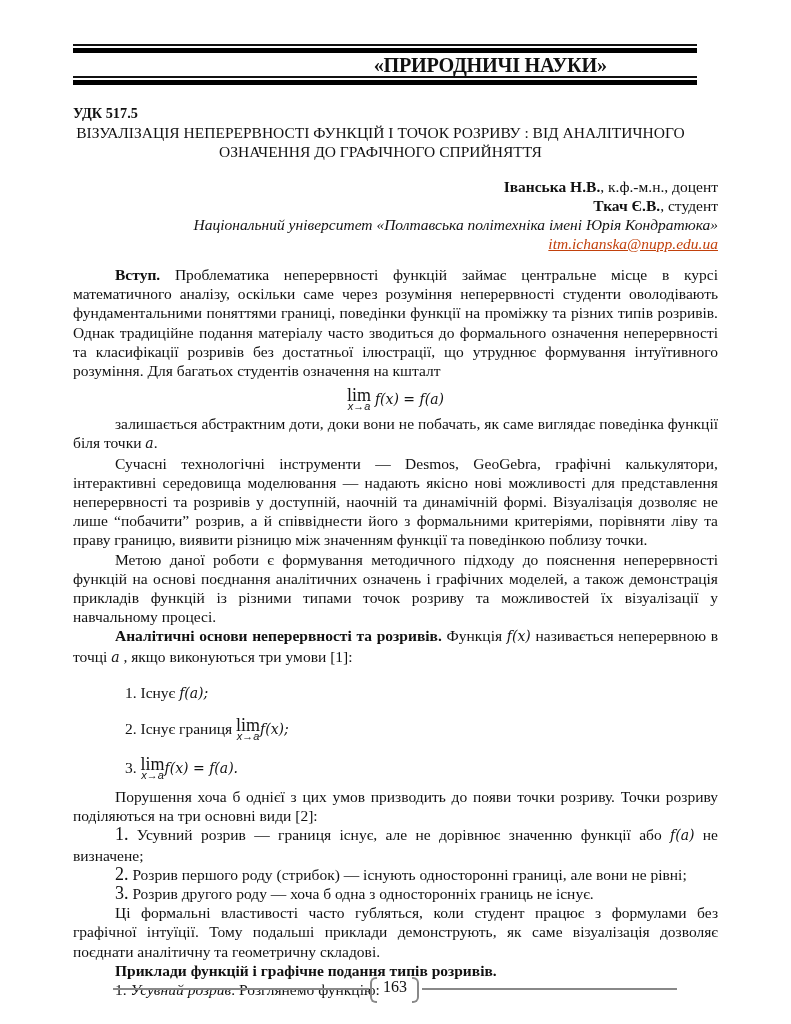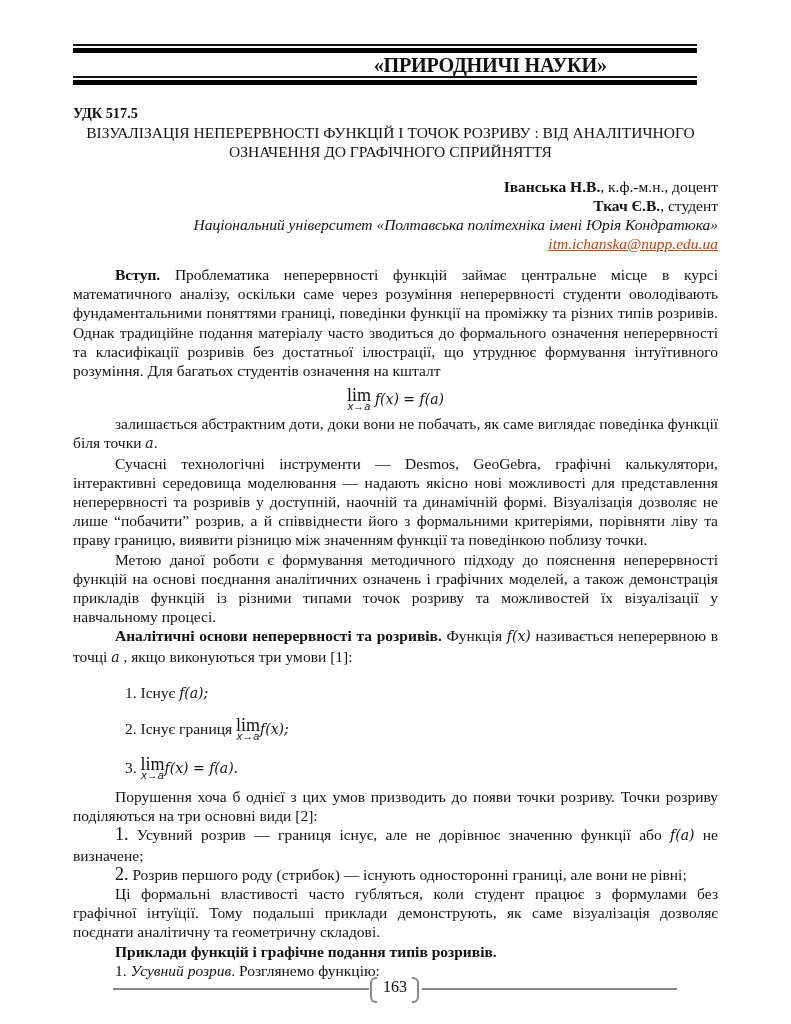--- a/index.html
+++ b/index.html
@@ -10,21 +10,21 @@
   .hdr-rule { position: absolute; left: 73px; width: 624px; }
   .hdr-rule .thin { height: 2px; background: #111; }
   .hdr-rule .gap { height: 2px; background: #fff; }
   .hdr-rule .thick { height: 5px; background: #000; }
   .hdr-title { position: absolute; left: 73px; width: 624px; top: 52px; text-align: right;
                font-weight: bold; font-size: 22px; letter-spacing: -0.3px; padding-right: 98px; box-sizing: border-box;
                transform: scaleX(0.92); transform-origin: right center; }
 
   .udk { position: absolute; left: 73px; top: 104px; font-weight: bold; font-size: 15.5px;
          transform: scaleX(0.92); transform-origin: left center; }
-  .title { position: absolute; left: 68px; width: 645px; top: 123px; text-align: center;
+  .title { position: absolute; left: 58px; width: 645px; top: 123px; text-align: center;
            font-size: 15.5px; line-height: 19px; text-transform: uppercase; }
 
   .authors { position: absolute; right: 73px; top: 177px; text-align: right; font-size: 15.5px; line-height: 19px; }
   .authors .a-name { font-weight: bold; }
   .authors .aff { font-style: italic; }
   .authors a { color: #c2410c; text-decoration: underline; font-style: italic; }
 
   .body { position: absolute; left: 73px; width: 645px; top: 265px; font-size: 15.5px; line-height: 19.2px; text-align: justify; }
   .body p { margin: 0; text-indent: 42px; }
   .b { font-weight: bold; }
@@ -103,20 +103,21 @@
       <span>2.</span> <span>Існує границя </span><span class="lim"><span class="lw">lim</span><span class="sub">x→a</span></span><span class="m">f(x);</span>
     </div>
     <div class="cond sp" style="margin-bottom:6px;">
       <span>3.</span> <span class="lim"><span class="lw">lim</span><span class="sub">x→a</span></span><span class="m">f(x) = f(a).</span>
     </div>
 
     <p>Порушення хоча б однієї з цих умов призводить до появи точки розриву. Точки розриву поділяються на три основні види [2]:</p>
 
     <p><span class="bignum">1.</span><span> Усувний розрив — границя існує, але не дорівнює значенню функції або </span><span class="m">f(a)</span><span> не визначене;</span></p>
     <p><span class="bignum">2.</span><span> Розрив першого роду (стрибок) — існують односторонні границі, але вони не рівні;</span></p>
+    <p><span class="bignum">3.</span><span> Розрив другого роду — хоча б одна з односторонніх границь не існує.</span></p>
 
     <p>Ці формальні властивості часто губляться, коли студент працює з формулами без графічної інтуїції. Тому подальші приклади демонструють, як саме візуалізація дозволяє поєднати аналітичну та геометричну складові.</p>
     <p class="b">Приклади функцій і графічне подання типів розривів.</p>
     <p><span>1. </span><span class="i">Усувний розрив</span><span>. Розглянемо функцію:</span></p>
   </div>
 
   <div class="footer">
     <div class="line l1"></div>
     <div class="brace bl"></div>
     <div class="pn">163</div>

